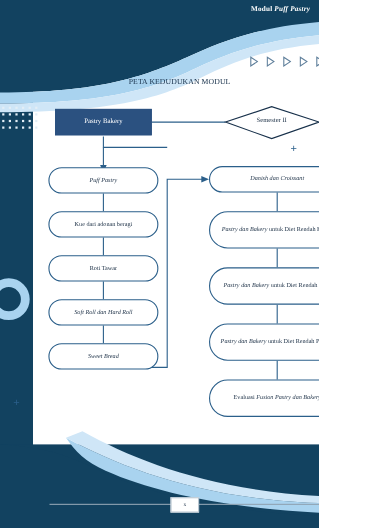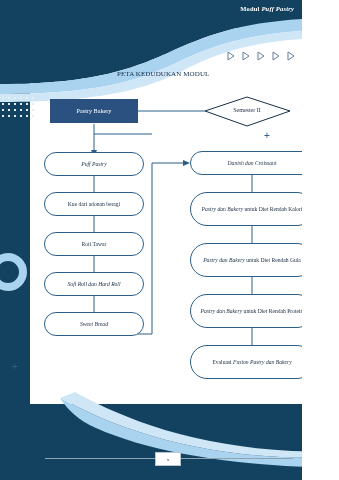--- a/index.html
+++ b/index.html
@@ -7,21 +7,20 @@
     padding: 0;
     background: #ffffff;
   }
   #page {
     position: relative;
     width: 290px;
     height: 480px;
     overflow: hidden;
     background: #ffffff;
     font-family: "Liberation Serif", serif;
-    padding-left: 12px;
   }
 
   
   #bg-svg {
     position: absolute;
     left: 0; top: 0;
     width: 339px;
     height: 480px;
     display: block;
   }

